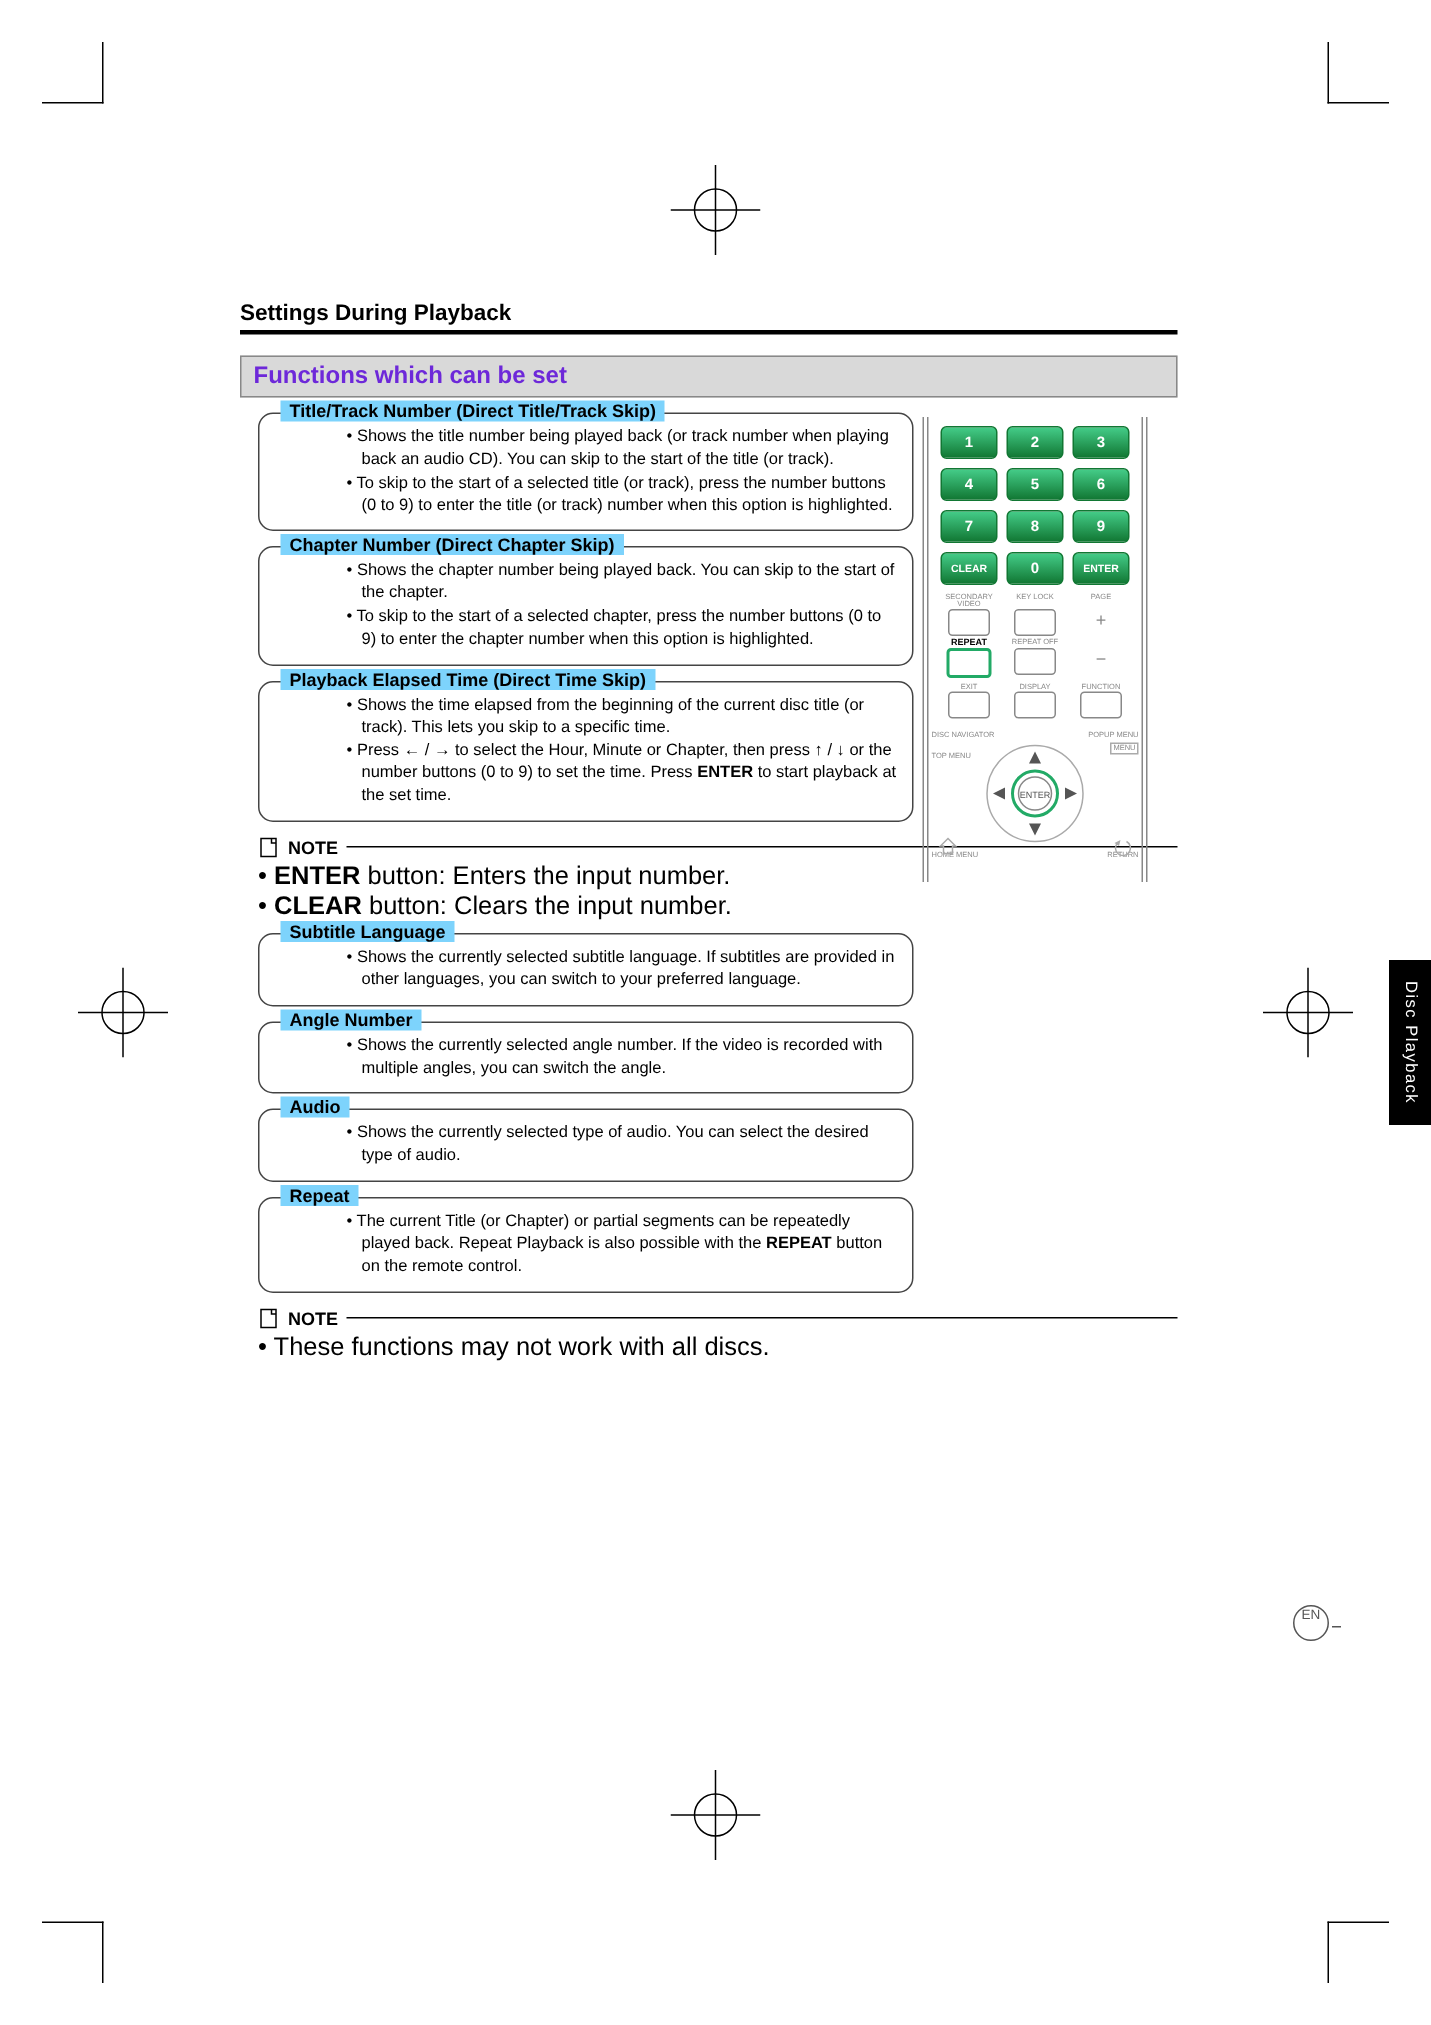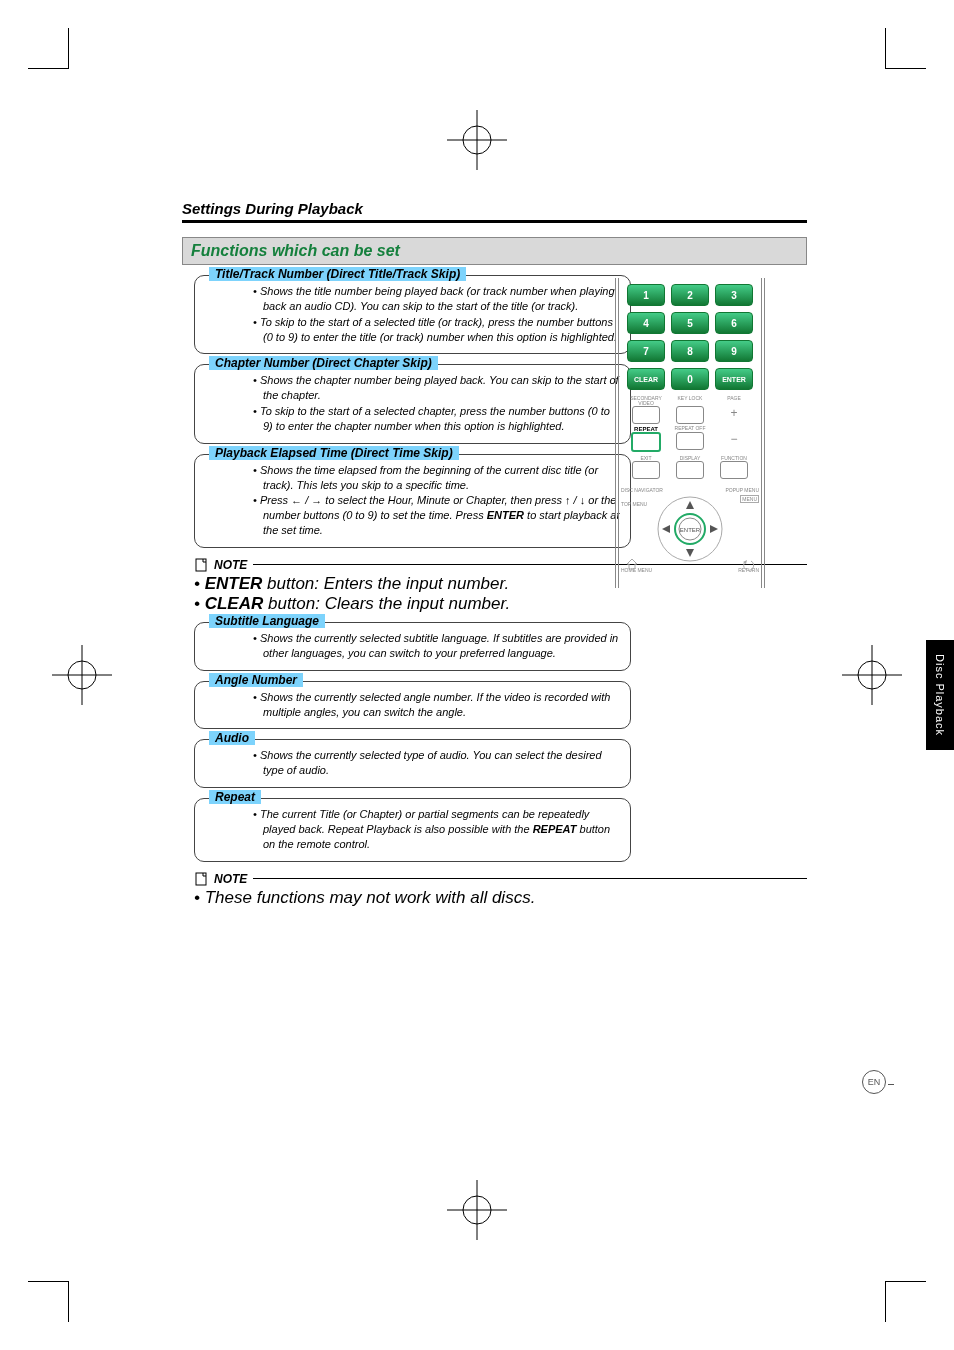--- a/index.html
+++ b/index.html
@@ -5,24 +5,24 @@
   html, body { margin:0; padding:0; background:#fff; font-family: Arial, Helvetica, sans-serif; color:#000; }
   .page { width:954px; height:1350px; position:relative; margin:0 auto; }
   .crop-tl, .crop-tr, .crop-bl, .crop-br { position:absolute; width:40px; height:40px; }
   .crop-tl { left:28px; top:28px; border-right:1px solid #000; border-bottom:1px solid #000; }
   .crop-tr { right:28px; top:28px; border-left:1px solid #000; border-bottom:1px solid #000; }
   .crop-bl { left:28px; bottom:28px; border-right:1px solid #000; border-top:1px solid #000; }
   .crop-br { right:28px; bottom:28px; border-left:1px solid #000; border-top:1px solid #000; }
   .reg-top, .reg-bottom { position:absolute; left:50%; transform:translateX(-50%); }
   .reg-left, .reg-right { position:absolute; top:50%; transform:translateY(-50%); }
   .reg svg { display:block; }
-  .content { position:absolute; left:182px; top:200px; width:625px;font-style:italic; }
+  .content { position:absolute; left:160px; top:200px; width:625px; }
   .header-title { font-weight:bold; font-size:15px; margin-bottom:3px; }
   .header-rule { border:0; border-top:3px solid #000; margin:0 0 14px 0; }
-  .section-band { background:#d9d9d9; border:1px solid #888; padding:4px 8px; font-size:16px; font-weight:bold; color:#15803d; margin-bottom:10px; }
+  .section-band { background:#d9d9d9; border:1px solid #888; padding:4px 8px; font-size:16px; font-weight:bold; color:#6d28d9; margin-bottom:10px; }
   .block { border:1px solid #444; border-radius:10px; padding:4px 10px 8px 10px; margin:0 0 10px 0; width:415px; position:relative; }
   .block-wrap { padding-left:12px; }
   .block-legend { position:absolute; top:-9px; left:14px; background:#7dd3fc; padding:0 6px; font-weight:bold; font-size:12px; }
   .block-body { font-size:11px; line-height:1.35; }
   ul.bul { list-style:none; padding:0; margin:4px 0 0 0; }
   ul.bul li { padding-left:10px; text-indent:-10px; margin-bottom:1px;margin-left:48px; }
   ul.bul li::before { content:"•  "; }
   .note-head { display:flex; align-items:center; gap:6px; margin:6px 0 2px 0; }
   .note-label { font-weight:bold; font-size:12px;text-align:center; }
   .note-line { flex:1; border-top:1px solid #000; height:0; }
@@ -37,21 +37,21 @@
   .lbl-row { display:grid; grid-template-columns:repeat(3,38px); grid-gap:6px; justify-content:center; margin-top:6px; }
   .lbl { font-size:5px; text-align:center; color:#888; line-height:1; }
   .sq-row { display:grid; grid-template-columns:repeat(3,38px); grid-gap:6px; justify-content:center; }
   .sq { height:16px; border:1px solid #888; border-radius:3px; margin:0 auto; width:26px; }
   .plusminus { font-size:12px; color:#888; text-align:center; }
   .nav { position:relative; height:86px; margin-top:8px; }
   .nav svg { display:block; margin:0 auto; }
   .nav-lbl { position:absolute; font-size:5px; color:#888; }
   .sidetab { position:absolute; right:0; top:640px; width:28px; height:110px; background:#000; display:flex; align-items:center; justify-content:center; }
   .sidetab-text { color:#fff; font-size:11px; writing-mode:vertical-rl; letter-spacing:1px; }
-  .en-badge { position:absolute; right:68px; bottom:256px; width:22px; height:22px; border:1.5px solid #555; border-radius:50%; display:flex; align-items:center; justify-content:center; font-size:9px; color:#555; }
+  .en-badge { position:absolute; right:68px; bottom:256px; width:22px; height:22px; border:1.5px solid #555; border-radius:50%; display:flex; justify-content:center; font-size:9px; color:#555; }
   .dash { position:absolute; right:60px; bottom:265px; width:6px; border-top:1px solid #555; }
   b { font-weight:bold; }
   .arrow-glyph { font-family: Arial, sans-serif; }
 </style>
 </head>
 <body>
 
 <div class="page">
   <div class="crop-tl"></div>
   <div class="crop-tr"></div>

